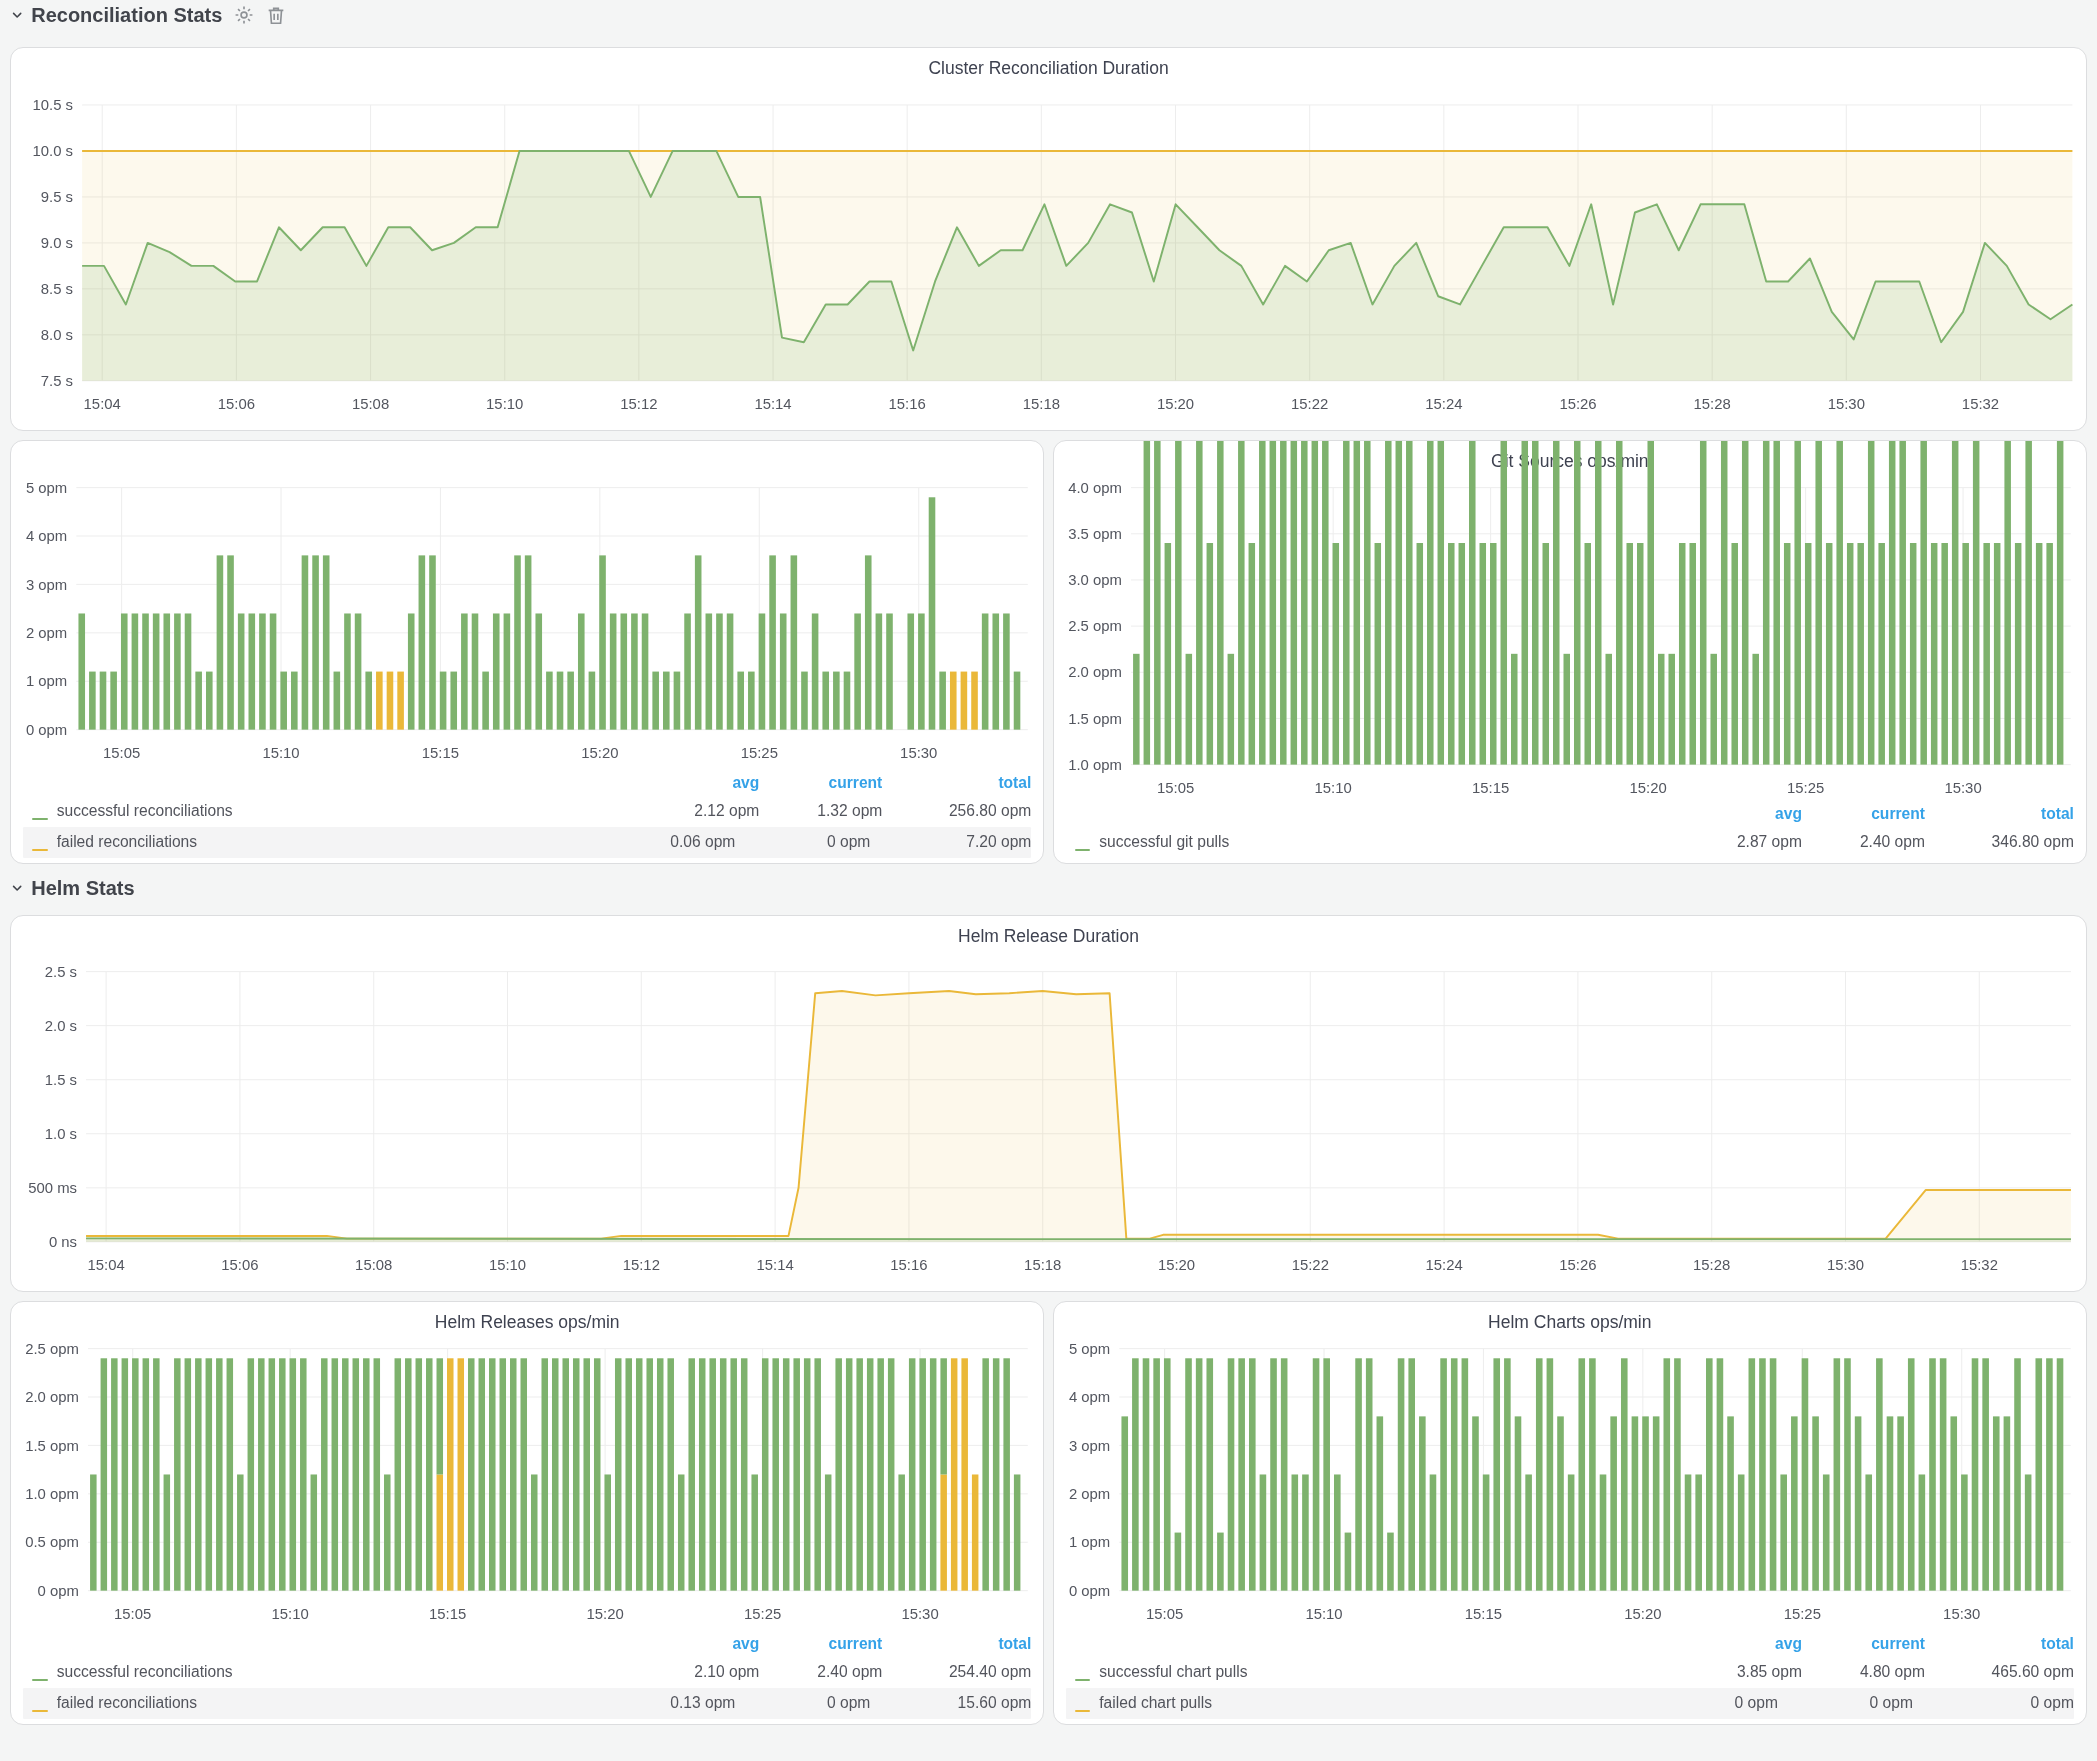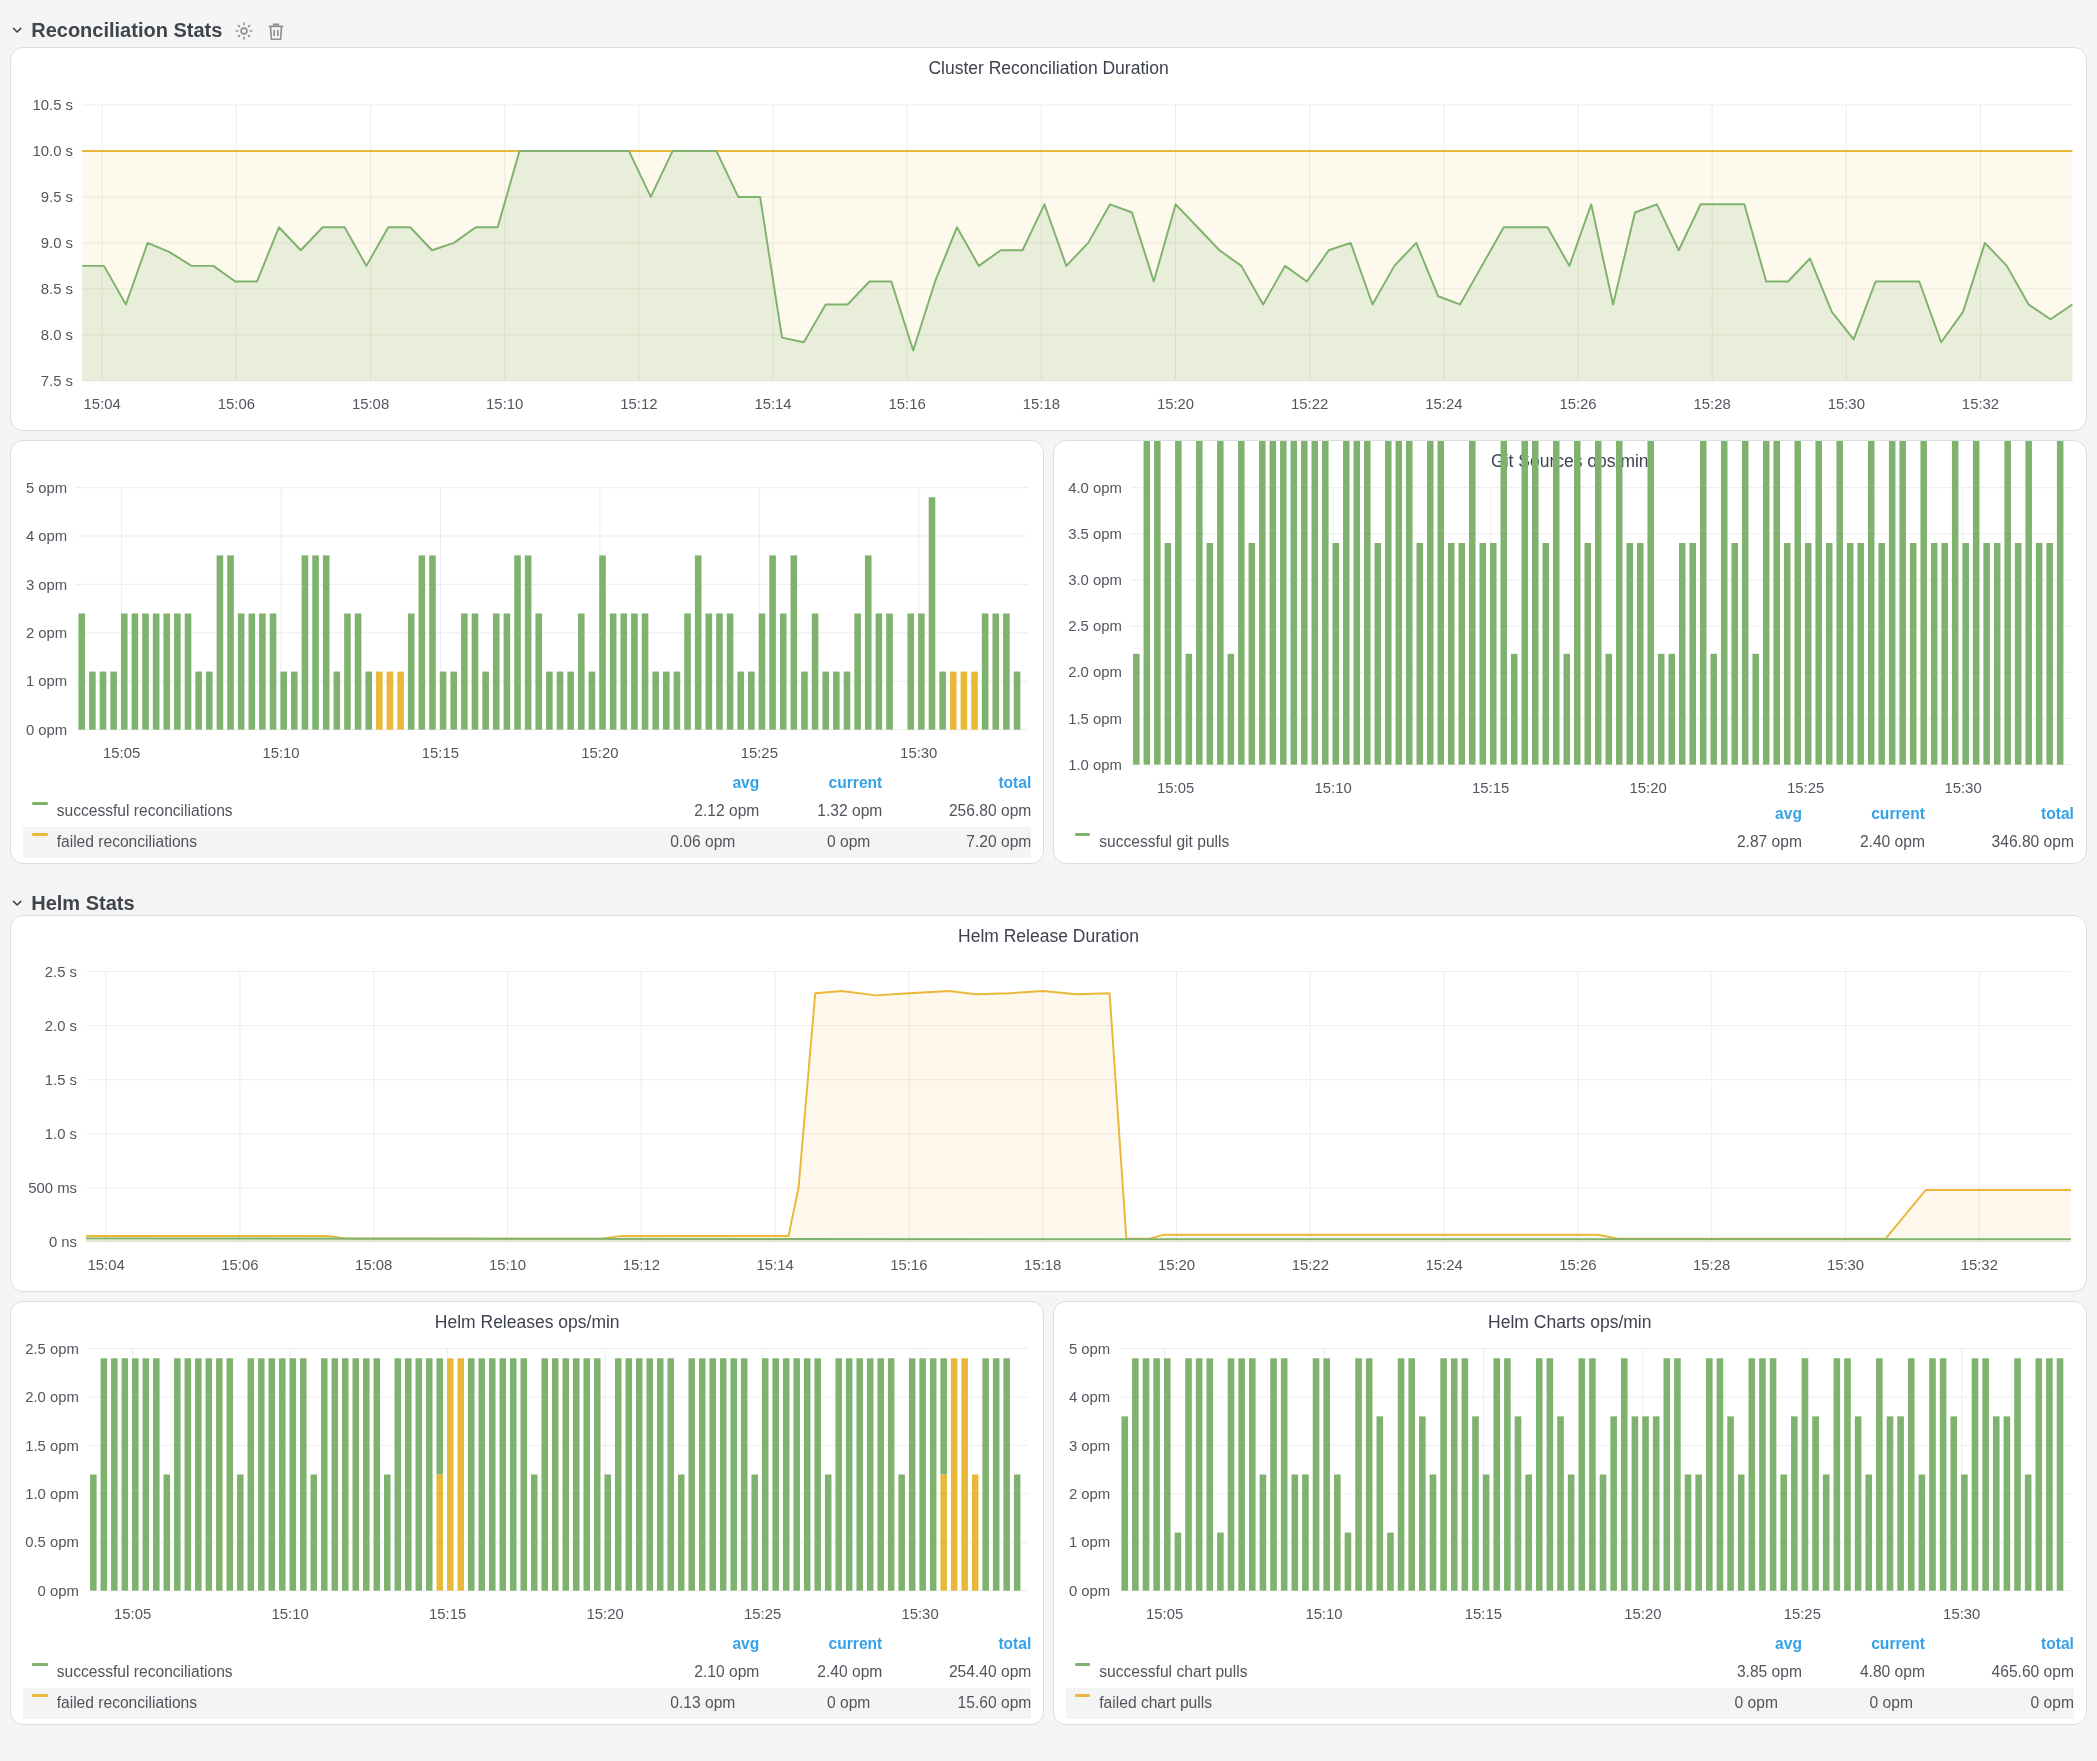--- a/index.html
+++ b/index.html
@@ -1,37 +1,37 @@
 <!DOCTYPE html>
 <html style="font-size:10.4px"><head>
 <meta charset="utf-8">
 <style>
   html,body{margin:0;padding:0;background:#f4f5f5;font-family:"Liberation Sans",sans-serif;}
   body{width:2097px;height:1761px;overflow:hidden;color:#52545c;}
   .dash{padding:3.9px 10.4px 10.4px 10.4px;}
-  .section-header{display:flex;align-items:flex-end;height:38px;}
+  .section-header{display:flex;align-items:flex-start;height:38px;}
   .section-title-wrap{display:flex;align-items:center;gap:6.5px;cursor:pointer;}
   .section-title{font-size:20px;font-weight:bold;color:#41444b;}
   .chev{width:14.3px;height:14.3px;}
   .hicon{width:22px;height:22px;margin-left:10.4px;opacity:.75;}
   .panel{position:relative;background:#ffffff;border:0.6px solid #dcdddf;border-radius:13px;box-sizing:border-box;}
   .panel-title{position:absolute;top:10.4px;left:0;right:0;text-align:center;font-size:17.5px;font-weight:500;color:#3e4250;}
   .chart-svg{position:absolute;left:0;top:0;width:100%;height:100%;}
   .row2{display:flex;gap:9px;margin-top:9px;}
   .row2 .panel{flex:1;height:424px;}
   .panel-a{height:384px;margin-top:5.2px;}
   .panel-d{height:377px;}
   .legend{position:absolute;left:11.7px;right:11.7px;bottom:5.2px;font-size:15.6px;}
   .lgrid{display:grid;grid-template-columns:1fr 123px 123px 149px;align-items:center;}
   .lhead{height:25px;}
   .lhead .hcell{text-align:right;font-weight:bold;}
   .lrow{height:31px;border-radius:1.3px;}
   .lrow .vcell{text-align:right;color:#52545c;}
   .lrow.hl{background:#f4f4f5;gap:12px;}
-  .sname{display:flex;align-items:flex-start;gap:9px;padding-left:9px;cursor:pointer;}
+  .sname{display:flex;align-items:flex-end;gap:9px;padding-left:9px;cursor:pointer;}
   .swatch{width:15.6px;height:2.6px;border-radius:1.3px;display:inline-block;}
   .slabel{color:#52545c;}
   .helm-header{margin-top:13px;}
 </style>
 </head>
 <body>
 
 <div class="dash">
 
   <div class="section-header">

